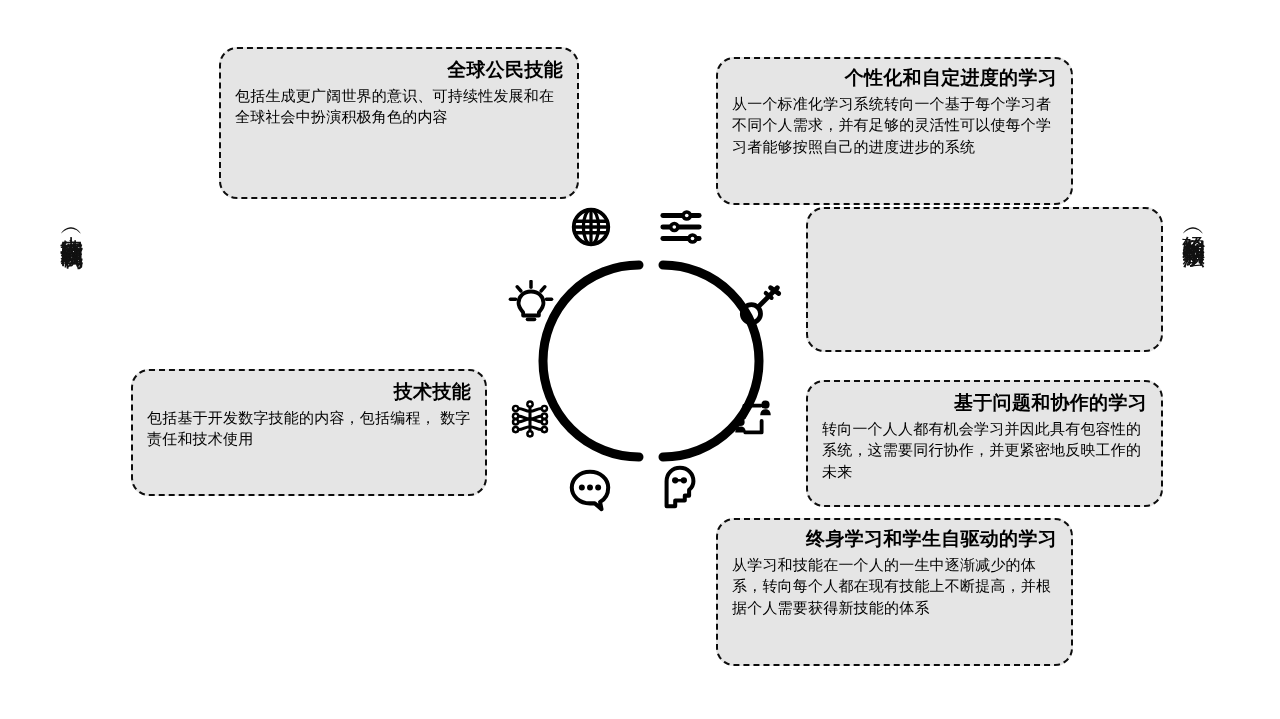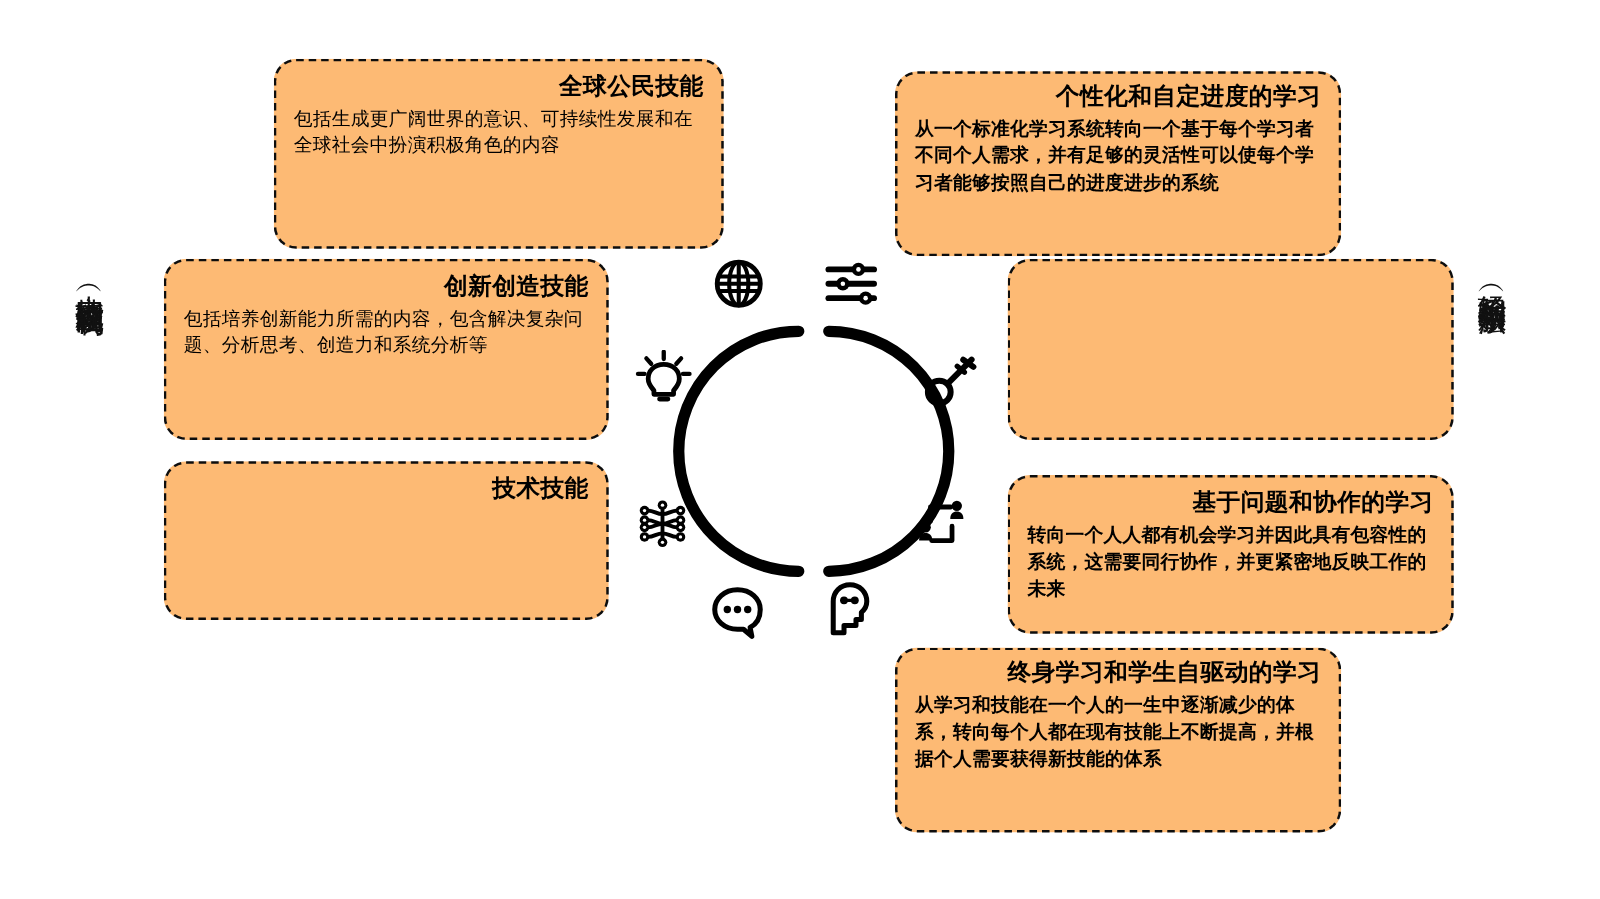--- a/index.html
+++ b/index.html
@@ -34,41 +34,41 @@
   }
   .side-label.left  { left: 60px;  top: 218px; }
   .side-label.right { left: 1182px; top: 218px; }
 
   
   .card {
     position: absolute;
     box-sizing: border-box;
     border: 2px dashed #0d0d0d;
     border-radius: 18px;
-    background: #fdba74;
+    background: #e5e5e5;
     padding: 8px 14px 8px 14px;
   }
   .card-title {
     display: block;
     text-align: right;
     font-weight: bold;
     font-size: 19px;
     line-height: 1.42;
     letter-spacing: 0.3px;
     margin-bottom: 1px;
   }
   .card-body {
     display: block;
     text-align: left;
     font-size: 15px;
     line-height: 1.43;
     letter-spacing: 0.2px;
     word-break: break-all;
   }
-  .card.heavy .card-body { font-weight: bold; }
+  .card.heavy .card-body { font-weight: normal; }
 
   
   #card-global      { left: 219px; top: 47px;  width: 360px; height: 152px; }
   #card-personal    { left: 716px; top: 57px;  width: 357px; height: 148px; padding-top: 6px;}
   #card-innovation  { left: 131px; top: 207px; width: 356px; height: 145px; }
   #card-access      { left: 806px; top: 207px; width: 357px; height: 145px; }
   #card-technical   { left: 131px; top: 369px; width: 356px; height: 127px; }
   #card-problem     { left: 806px; top: 380px; width: 357px; height: 127px; }
   #card-interperson { left: 219px; top: 522px; width: 360px; height: 120px; }
   #card-lifelong    { left: 716px; top: 518px; width: 357px; height: 148px; padding-top: 6px;}
@@ -116,30 +116,27 @@
   <div class="card" id="card-global">
     <span class="card-title">全球公民技能</span>
     <span class="card-body">包括生成更广阔世界的意识、可持续性发展和在全球社会中扮演积极角色的内容</span>
   </div>
 
   <div class="card heavy" id="card-personal">
     <span class="card-title">个性化和自定进度的学习</span>
     <span class="card-body">从一个标准化学习系统转向一个基于每个学习者不同个人需求，并有足够的灵活性可以使每个学习者能够按照自己的进度进步的系统</span>
   </div>
 
-  <div class="card" id="card-innovation">
-    <span class="card-title">创新创造技能</span>
-    <span class="card-body">包括培养创新能力所需的内容，包含解决复杂问题、分析思考、创造力和系统分析等</span>
-  </div>
 
   <div class="card heavy" id="card-access">
   </div>
 
   <div class="card" id="card-technical">
     <span class="card-title">技术技能</span>
+    <span class="card-body">包括基于开发数字技能的内容，包括编程， 数字责任和技术使用</span>
   </div>
 
   <div class="card heavy" id="card-problem">
     <span class="card-title">基于问题和协作的学习</span>
     <span class="card-body">转向一个人人都有机会学习并因此具有包容性的系统，这需要同行协作，并更紧密地反映工作的未来</span>
   </div>
 
 
   <div class="card heavy" id="card-lifelong">
     <span class="card-title">终身学习和学生自驱动的学习</span>

